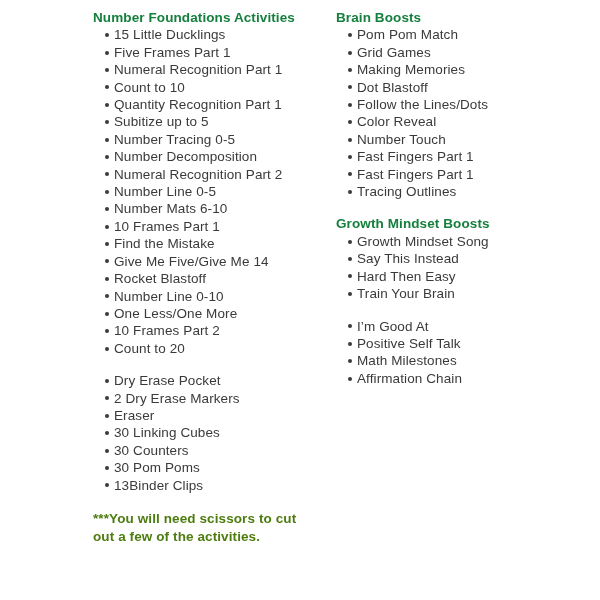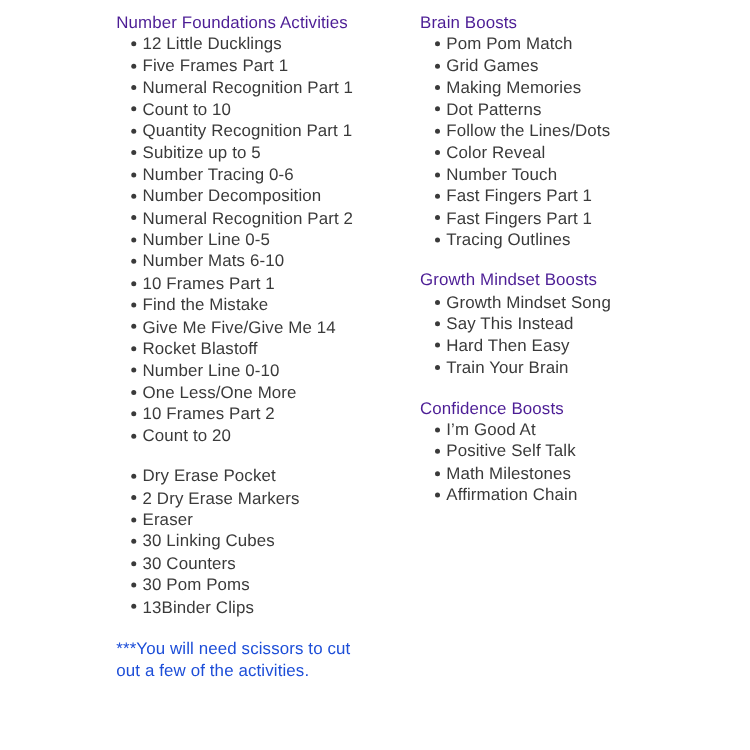--- a/index.html
+++ b/index.html
@@ -17,24 +17,24 @@
     background: #ffffff;
     overflow: hidden;
   }
   .col { position: absolute; top: 9px; }
   .col-left  { left: 93px;  width: 248px; }
   .col-right { left: 336px; width: 236px; }
   .section { margin: 0; }
   .section-gap { margin-top: 15px; }
   .sec-title {
     font-size: 13.5px;
-    font-weight: 400;
+    font-weight: 700;
     line-height: 17.4px;
     letter-spacing: 0.1px;
-    color: #4c1d95;
+    color: #15803d;
   }
   ul.items { list-style: none; }
   ul.items li {
     position: relative;
     padding-left: 21px;
     font-size: 13.5px;
     line-height: 17.4px;
     letter-spacing: 0.1px;
     white-space: nowrap;
   }
@@ -43,44 +43,44 @@
     left: 12px;
     top: 6.8px;
     width: 4px;
     height: 4px;
     border-radius: 50%;
     background: #3a3a3a;
   }
   .note {
     margin-top: 16px;
     font-size: 13.5px;
-    font-weight: 400;
+    font-weight: 700;
     line-height: 18px;
     letter-spacing: 0.1px;
     white-space: pre-line;
-    color: #1d4ed8;
+    color: #4d7c0f;
   }
 </style>
 </head>
 <body>
 
 <div class="page">
 
   <div class="col col-left">
 
     <div class="section">
       <h2 class="sec-title">Number Foundations Activities</h2>
       <ul class="items">
-          <li><span class="bullet"></span><span>12 Little Ducklings</span></li>
+          <li><span class="bullet"></span><span>15 Little Ducklings</span></li>
           <li><span class="bullet"></span><span>Five Frames Part 1</span></li>
           <li><span class="bullet"></span><span>Numeral Recognition Part 1</span></li>
           <li><span class="bullet"></span><span>Count to 10</span></li>
           <li><span class="bullet"></span><span>Quantity Recognition Part 1</span></li>
           <li><span class="bullet"></span><span>Subitize up to 5</span></li>
-          <li><span class="bullet"></span><span>Number Tracing 0-6</span></li>
+          <li><span class="bullet"></span><span>Number Tracing 0-5</span></li>
           <li><span class="bullet"></span><span>Number Decomposition</span></li>
           <li><span class="bullet"></span><span>Numeral Recognition Part 2</span></li>
           <li><span class="bullet"></span><span>Number Line 0-5</span></li>
           <li><span class="bullet"></span><span>Number Mats 6-10</span></li>
           <li><span class="bullet"></span><span>10 Frames Part 1</span></li>
           <li><span class="bullet"></span><span>Find the Mistake</span></li>
           <li><span class="bullet"></span><span>Give Me Five/Give Me 14</span></li>
           <li><span class="bullet"></span><span>Rocket Blastoff</span></li>
           <li><span class="bullet"></span><span>Number Line 0-10</span></li>
           <li><span class="bullet"></span><span>One Less/One More</span></li>
@@ -107,42 +107,41 @@
   </div>
 
   <div class="col col-right">
 
     <div class="section">
       <h2 class="sec-title">Brain Boosts</h2>
       <ul class="items">
           <li><span class="bullet"></span><span>Pom Pom Match</span></li>
           <li><span class="bullet"></span><span>Grid Games</span></li>
           <li><span class="bullet"></span><span>Making Memories</span></li>
-          <li><span class="bullet"></span><span>Dot Patterns</span></li>
+          <li><span class="bullet"></span><span>Dot Blastoff</span></li>
           <li><span class="bullet"></span><span>Follow the Lines/Dots</span></li>
           <li><span class="bullet"></span><span>Color Reveal</span></li>
           <li><span class="bullet"></span><span>Number Touch</span></li>
           <li><span class="bullet"></span><span>Fast Fingers Part 1</span></li>
           <li><span class="bullet"></span><span>Fast Fingers Part 1</span></li>
           <li><span class="bullet"></span><span>Tracing Outlines</span></li>
         </ul>
     </div>
 
     <div class="section section-gap">
       <h2 class="sec-title">Growth Mindset Boosts</h2>
       <ul class="items">
           <li><span class="bullet"></span><span>Growth Mindset Song</span></li>
           <li><span class="bullet"></span><span>Say This Instead</span></li>
           <li><span class="bullet"></span><span>Hard Then Easy</span></li>
           <li><span class="bullet"></span><span>Train Your Brain</span></li>
         </ul>
     </div>
 
     <div class="section section-gap">
-      <h2 class="sec-title">Confidence Boosts</h2>
       <ul class="items">
           <li><span class="bullet"></span><span>I’m Good At</span></li>
           <li><span class="bullet"></span><span>Positive Self Talk</span></li>
           <li><span class="bullet"></span><span>Math Milestones</span></li>
           <li><span class="bullet"></span><span>Affirmation Chain</span></li>
         </ul>
     </div>
 
   </div>
 

